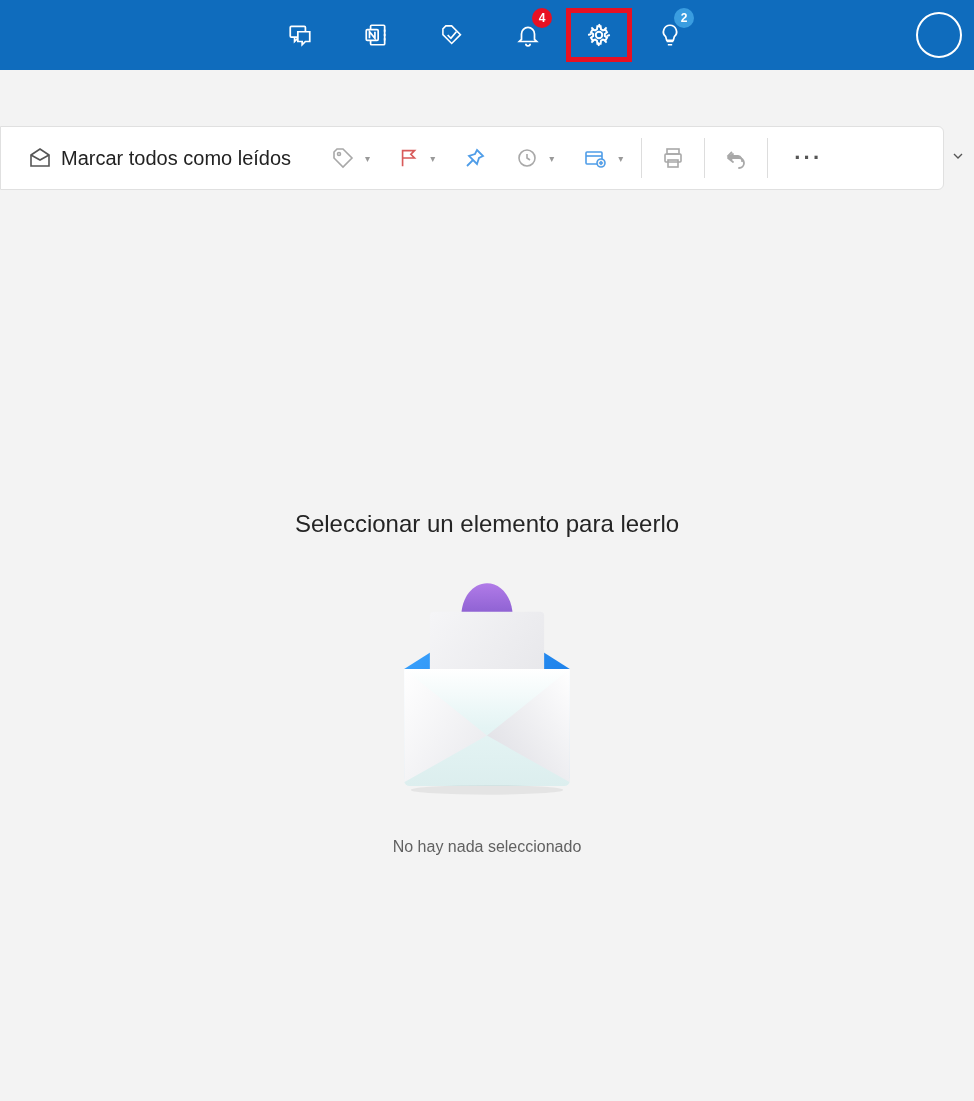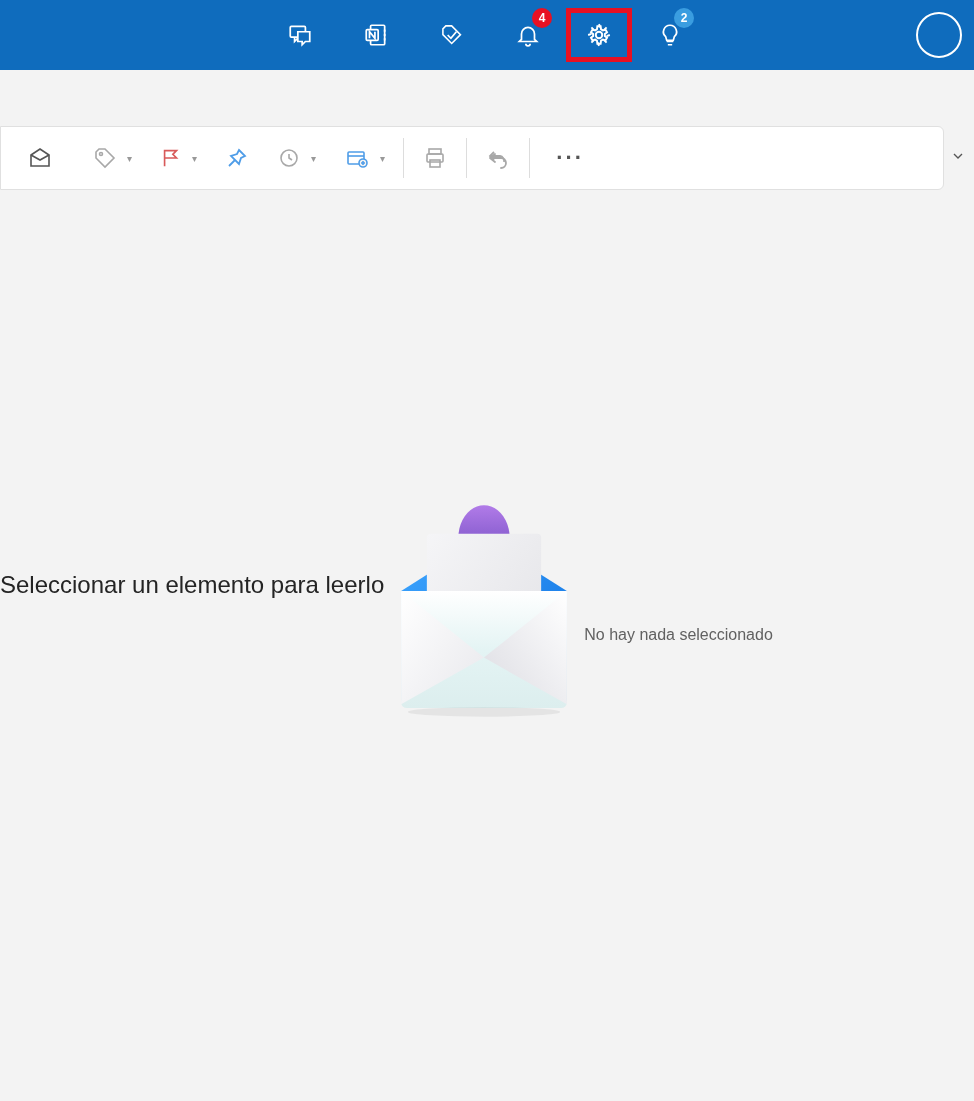--- a/index.html
+++ b/index.html
@@ -119,20 +119,21 @@
     right: 8px;
     top: 78px;
     color: #666;
     cursor: pointer;
     font-size: 14px;
   }
 
   
   .empty-state {
     display: flex;
+    flex-direction: column;
     align-items: center;
     padding-top: 320px;
   }
   .empty-title {
     font-size: 24px;
     color: #242424;
     font-weight: 400;
     margin-bottom: 50px;
   }
   .empty-sub {
@@ -227,20 +228,21 @@
 <div class="toolbar-wrap">
   <div class="toolbar">
 
     <div class="toolbar-btn mark-read">
       <span>
         <svg width="26" height="24" viewBox="0 0 24 24" fill="none" stroke="#555" stroke-width="1.6">
           <path d="M3 9 L12 3 L21 9 V20 H3 Z"></path>
           <path d="M3 9 L12 14 L21 9"></path>
         </svg>
       </span>
+      <span>Marcar todos como leídos</span>
     </div>
 
     <div class="toolbar-btn">
       <span>
         <svg width="24" height="24" viewBox="0 0 24 24" fill="none" stroke="#a8a8a8" stroke-width="1.6">
           <path d="M3 6 L3 12 L12 21 L21 12 L12 3 L6 3 Z"></path>
           <circle cx="8" cy="8" r="1.5"></circle>
         </svg>
       </span>
       <span class="chev">▾</span>

